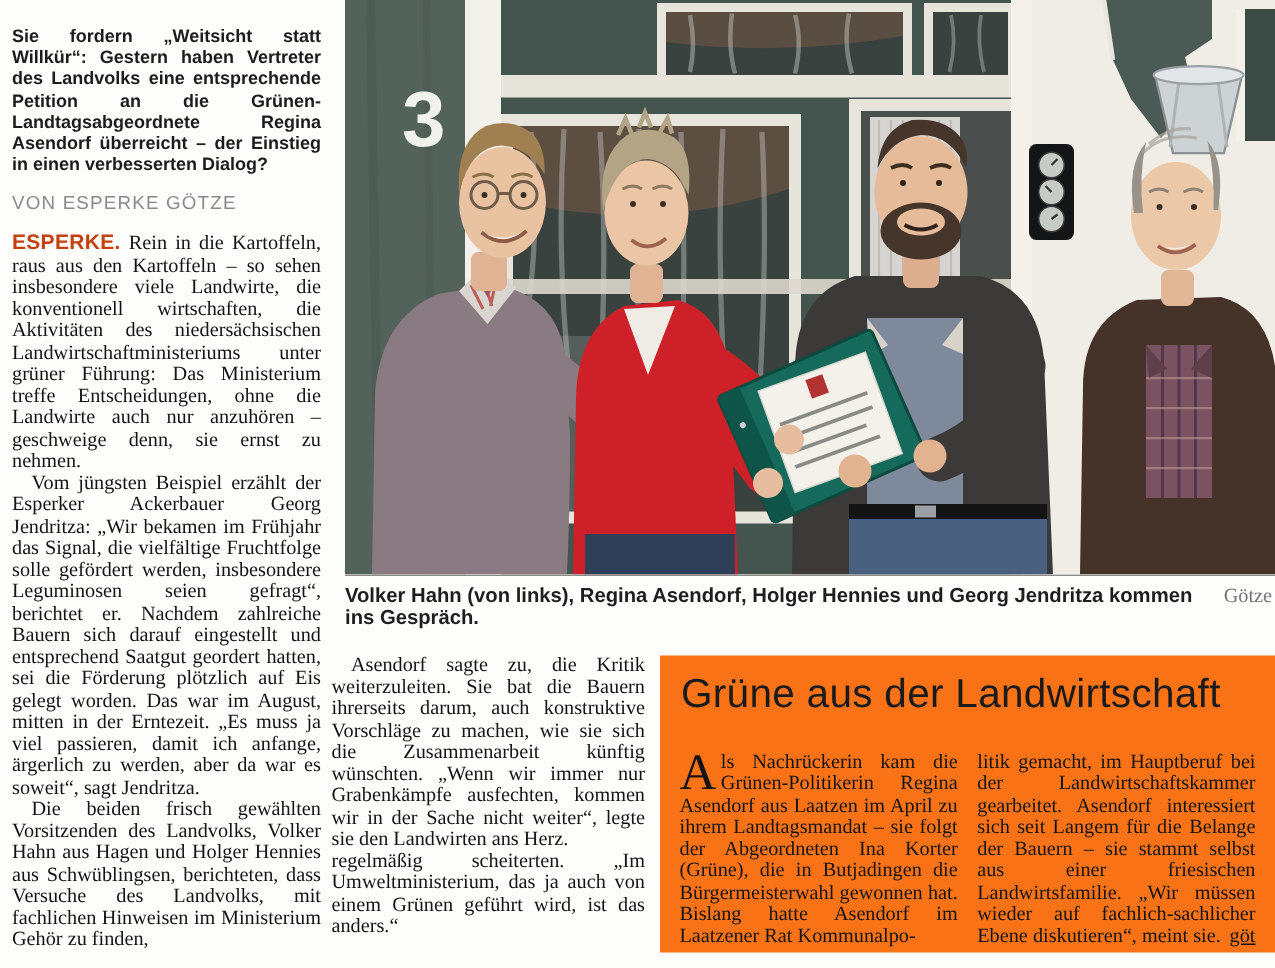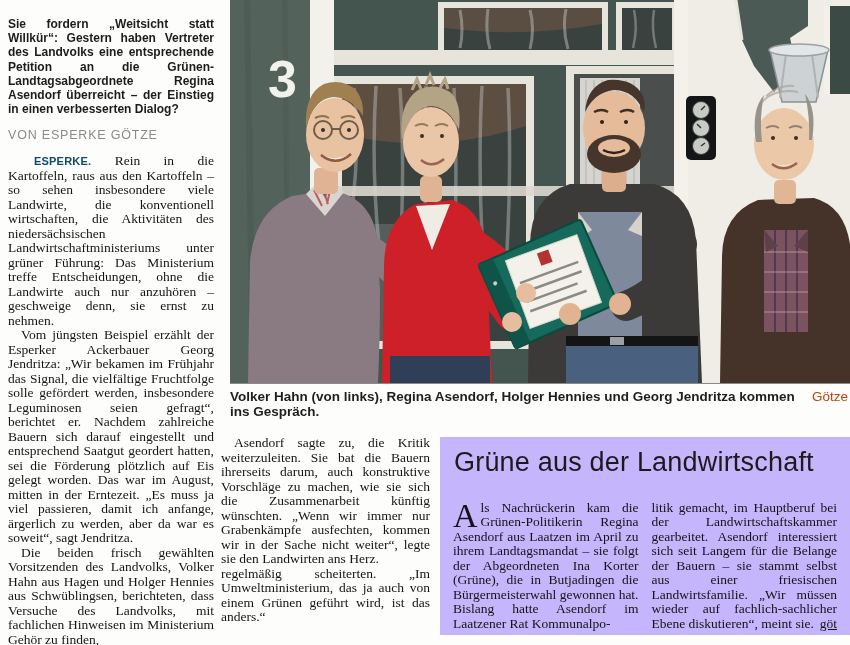--- a/index.html
+++ b/index.html
@@ -7,37 +7,37 @@
         font-family:"Liberation Serif",serif;color:#141414;}
 
   
   .col1{position:absolute;left:8px;top:5px;width:206px;}
   .lead{font-family:Liberation Sans, sans-serif;font-weight:bold;font-size:12px;
         line-height:14.2px;text-align:justify;color:#1c1c1c;}
   .byline{font-family:"Liberation Sans",sans-serif;font-size:12.5px;letter-spacing:.8px;
         color:#8a8a8a;margin:11px 0 12px 0;}
   .body-p{font-size:13.5px;line-height:14.5px;text-align:justify;margin:0;}
   .body-p.indent{text-indent:13px;}
-  .dateline{color:#0c4a6e;font-weight:bold;font-family:"Liberation Sans",sans-serif;
-        font-size:11px;letter-spacing:.2px;margin-left:26px;}
+  .dateline{color:#c2410c;font-weight:bold;font-family:"Liberation Sans",sans-serif;
+        font-size:14px;letter-spacing:.2px;}
 
   .col2{position:absolute;left:221px;top:436px;width:209px;}
 
   
   .photo{position:absolute;left:230px;top:0;width:620px;height:383px;overflow:hidden;
          border-bottom:1px solid #8a8a86;}
   .photo svg{display:block;width:620px;height:383px;}
   .caption{position:absolute;left:230px;top:389px;width:618px;display:flex;
         justify-content:space-between;align-items:baseline;
         font-family:"Liberation Sans",sans-serif;font-size:13.5px;font-weight:bold;color:#1e1e1e;}
-  .photo-credit{font-weight:normal;color:#c2410c;margin-left:14px;white-space:nowrap;}
+  .photo-credit{font-weight:normal;color:#737373;margin-left:14px;white-space:nowrap;font-family:Liberation Serif, serif;}
 
   
   .infobox{position:absolute;left:440px;top:437px;width:410px;height:198px;
-        background:#c4b5fd;box-sizing:border-box;padding:8px 13px 8px 13px;}
+        background:#f97316;box-sizing:border-box;padding:8px 13px 8px 13px;}
   .infobox h2{margin:2px 0 9px 1px;font-family:"Liberation Sans",sans-serif;
         font-weight:400;font-size:27px;letter-spacing:.2px;color:#1b1b1b;}
   .box-cols{display:flex;gap:13px;}
   .box-col{flex:1;font-size:13.5px;line-height:14.5px;text-align:justify;}
   .dropcap{float:left;font-size:34px;line-height:27px;padding:1px 3px 0 0;color:#141414;}
   .box-credit{float:right;color:#141414;text-decoration:underline;}
 </style>
 </head>
 <body>
 

